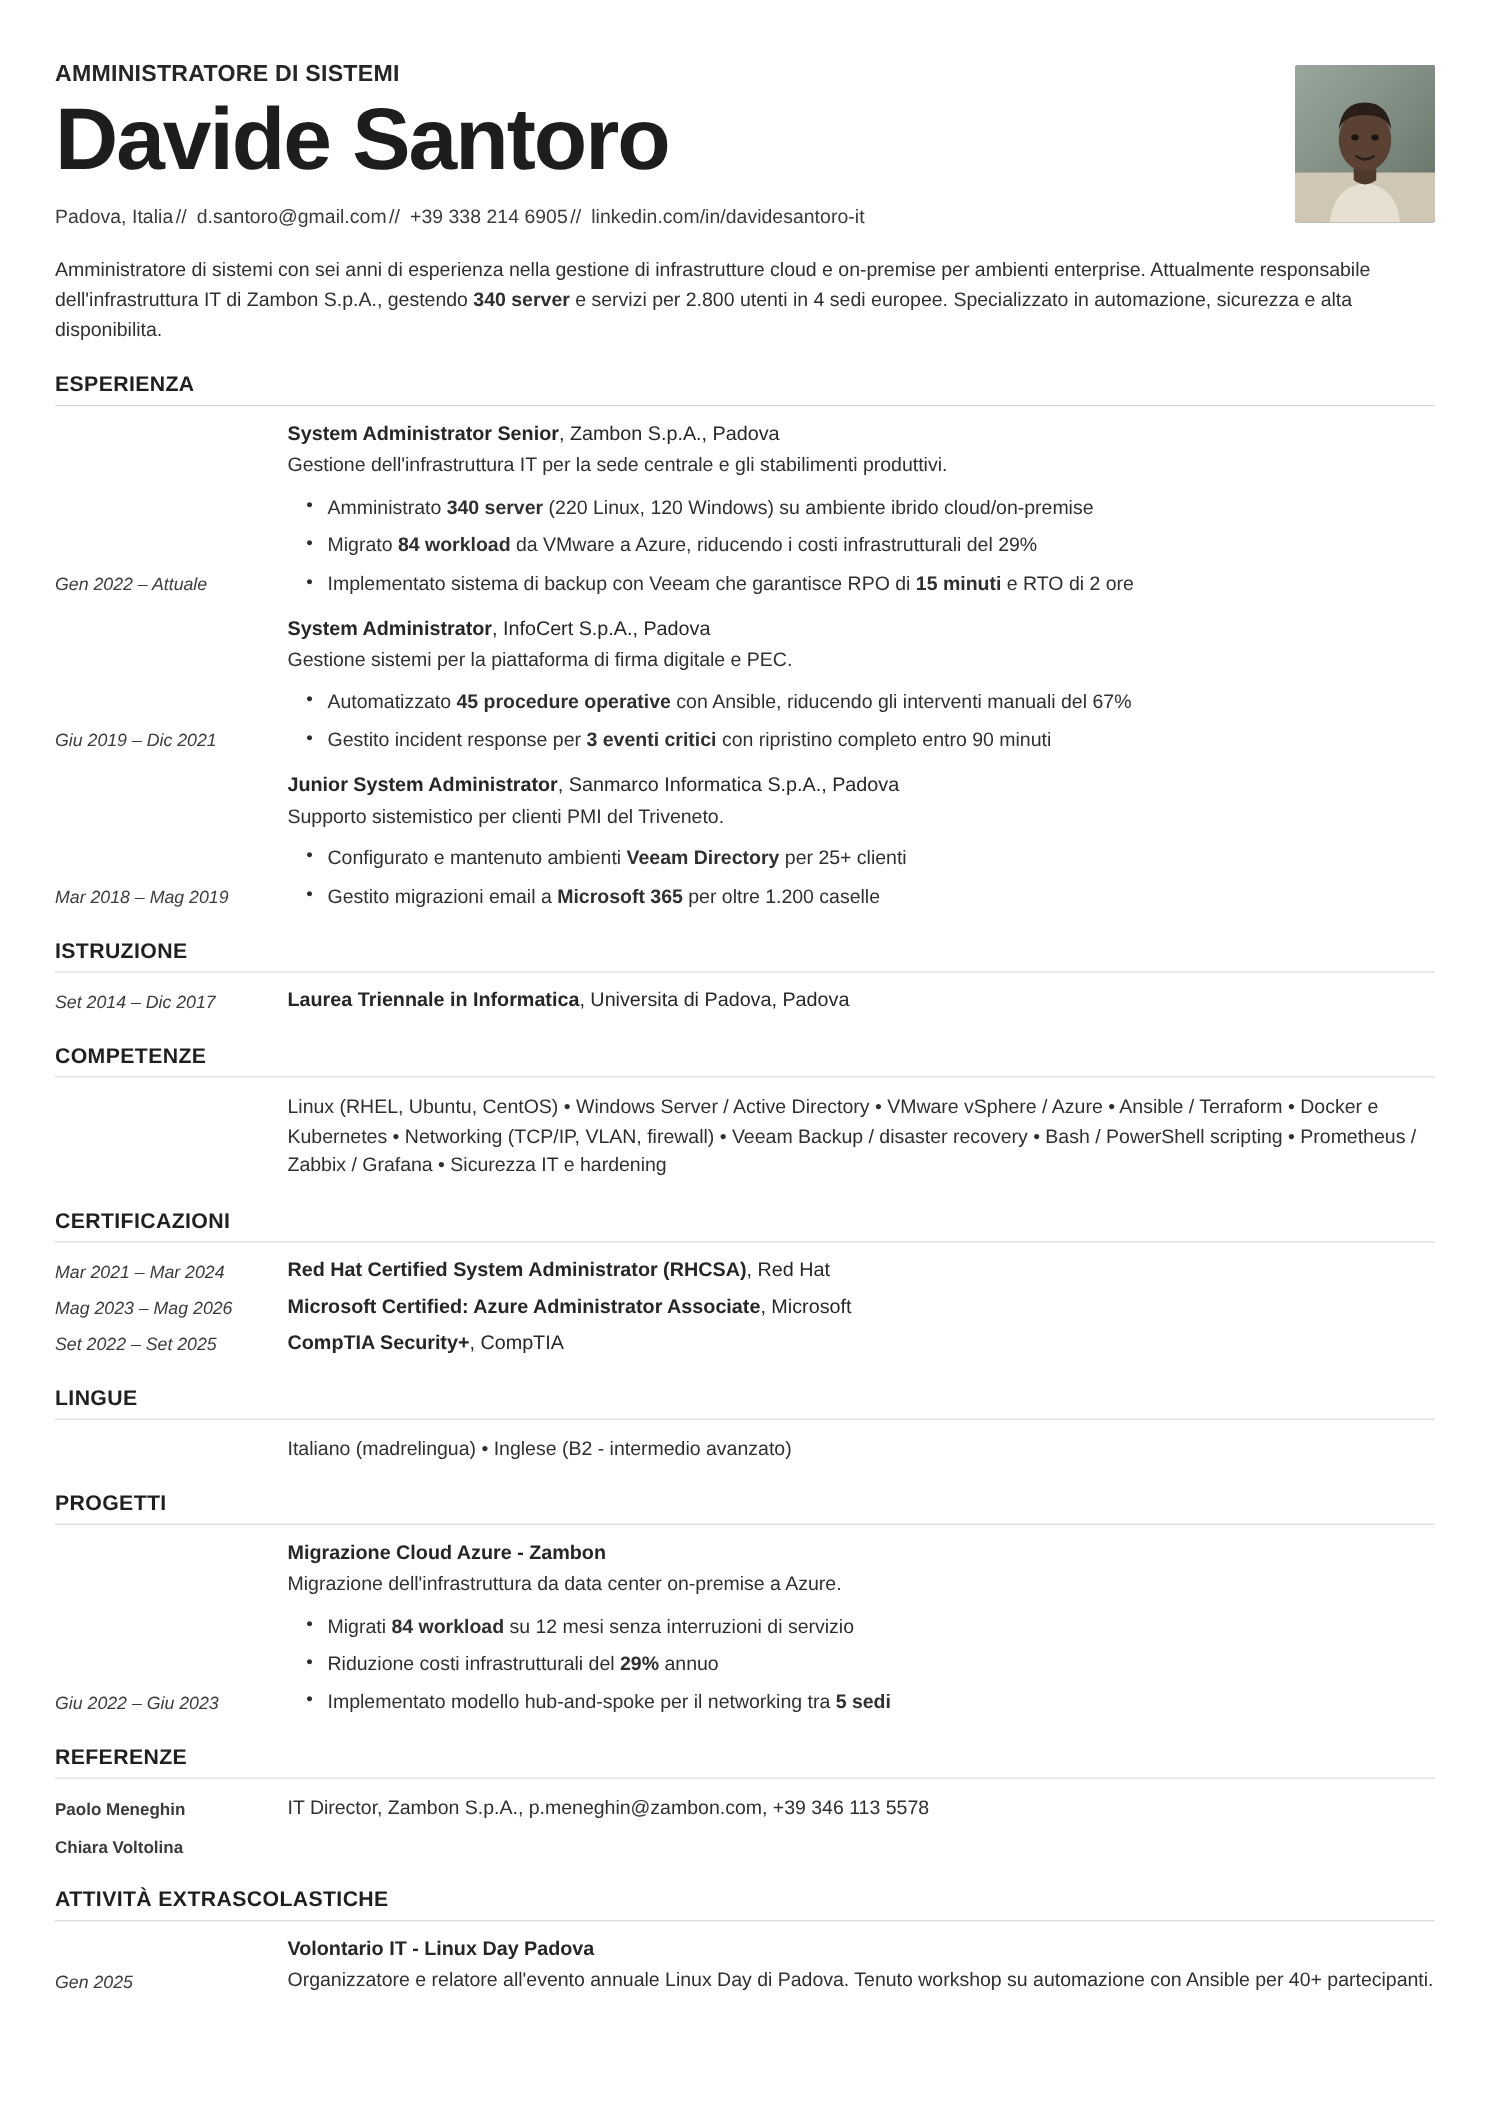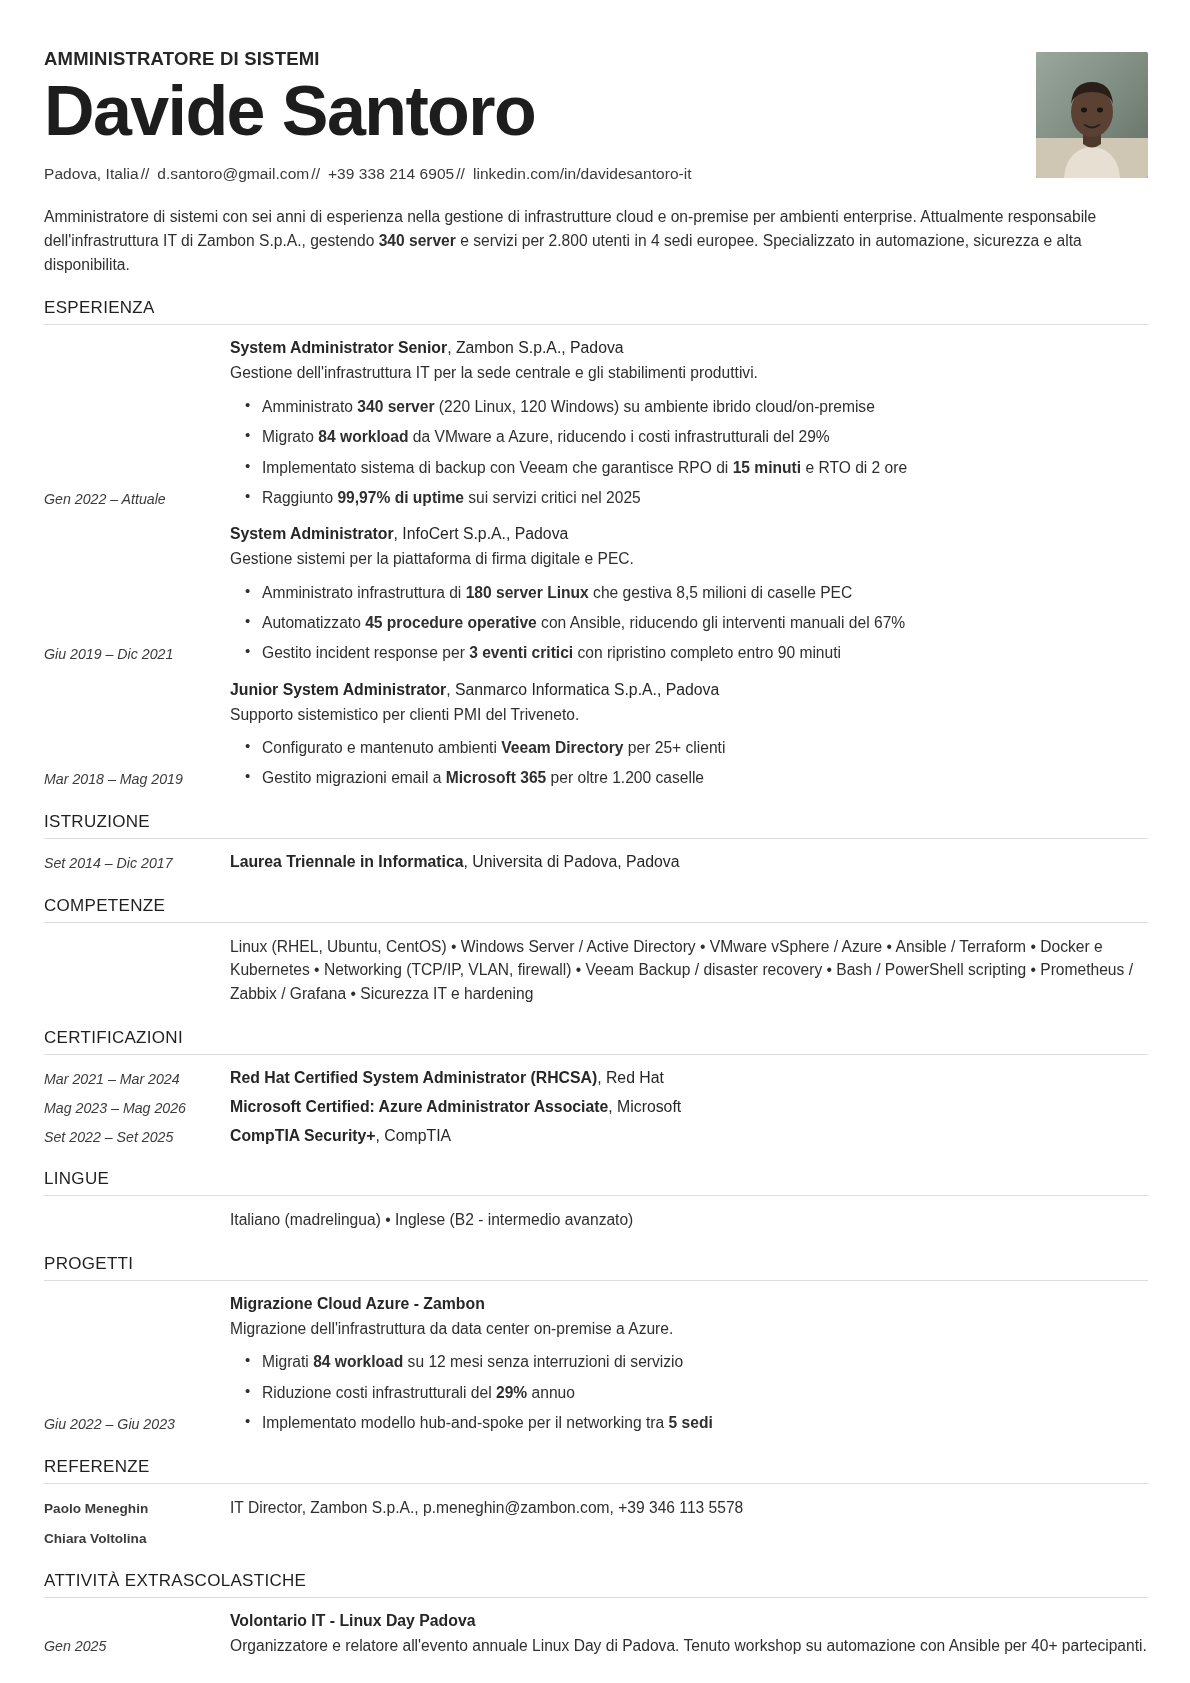--- a/index.html
+++ b/index.html
@@ -69,21 +69,21 @@
     font-size: 15.6px;
     line-height: 1.52;
     color: #2f2f2f;
     text-align: left;
   }
 
   
   .section { margin-top: 22px; }
   .section-title {
     font-size: 17px;
-    font-weight: normal;
+    font-weight: bold;
     letter-spacing: 0.3px;
     color: #1f1f1f;
     margin: 0 0 6px 0;
   }
   .rule {
     height: 1px;
     background: #dcdcdc;
     width: 100%;
     margin-bottom: 12px;
   }
@@ -201,32 +201,30 @@
 
     <div class="entry">
       <div class="entry-date">Gen 2022 – Attuale</div>
       <div class="entry-body">
         <div class="entry-heading"><b>System Administrator Senior</b><span>, Zambon S.p.A., Padova</span></div>
         <div class="entry-sub">Gestione dell'infrastruttura IT per la sede centrale e gli stabilimenti produttivi.</div>
         <ul class="bullets">
           <li><span>Amministrato </span><b>340 server</b><span> (220 Linux, 120 Windows) su ambiente ibrido cloud/on-premise</span></li>
           <li><span>Migrato </span><b>84 workload</b><span> da VMware a Azure, riducendo i costi infrastrutturali del 29%</span></li>
           <li><span>Implementato sistema di backup con Veeam che garantisce RPO di </span><b>15 minuti</b><span> e RTO di 2 ore</span></li>
-          <li><span>Raggiunto </span><b>99,97% di uptime</b><span> sui servizi critici nel 2025</span></li>
         </ul>
       </div>
     </div>
 
     <div class="entry">
       <div class="entry-date">Giu 2019 – Dic 2021</div>
       <div class="entry-body">
         <div class="entry-heading"><b>System Administrator</b><span>, InfoCert S.p.A., Padova</span></div>
         <div class="entry-sub">Gestione sistemi per la piattaforma di firma digitale e PEC.</div>
         <ul class="bullets">
-          <li><span>Amministrato infrastruttura di </span><b>180 server Linux</b><span> che gestiva 8,5 milioni di caselle PEC</span></li>
           <li><span>Automatizzato </span><b>45 procedure operative</b><span> con Ansible, riducendo gli interventi manuali del 67%</span></li>
           <li><span>Gestito incident response per </span><b>3 eventi critici</b><span> con ripristino completo entro 90 minuti</span></li>
         </ul>
       </div>
     </div>
 
     <div class="entry">
       <div class="entry-date">Mar 2018 – Mag 2019</div>
       <div class="entry-body">
         <div class="entry-heading"><b>Junior System Administrator</b><span>, Sanmarco Informatica S.p.A., Padova</span></div>

